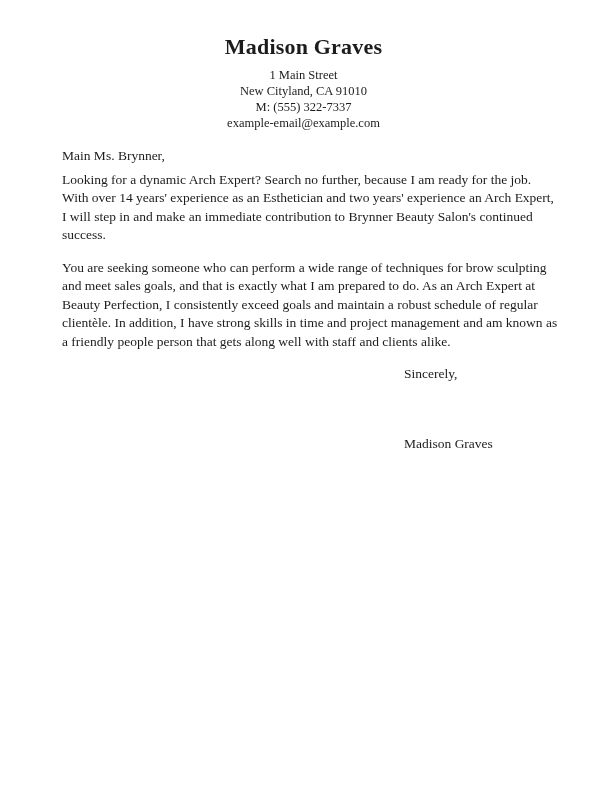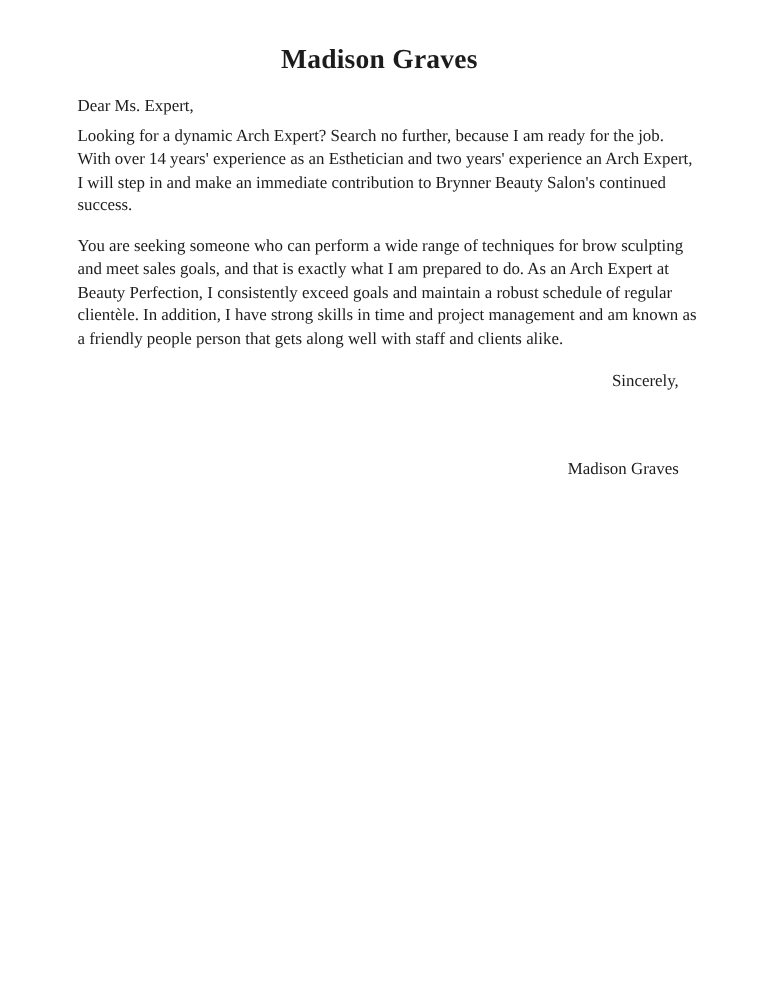--- a/index.html
+++ b/index.html
@@ -43,39 +43,44 @@
     margin: 0 0 14px 0;
   }
   p.salutation {
     margin-bottom: 5px;
   }
   .closing-block {
     margin-left: 338px;
     margin-top: 5px;
   }
   .closing-block p {
-    margin: 16px;
-    text-align: right;
+    margin: 4px;
   }
   .signature-name {
     margin-top: 33px !important;
     padding-top: 18px;
   }
 </style>
 </head>
 <body>
 
 <div class="page">
 
   <header class="letter-header">
     <h1 class="sender-name">Madison Graves</h1>
+    <div class="contact-block">
+      <div>1 Main Street</div>
+      <div>New Cityland, CA 91010</div>
+      <div>M: (555) 322-7337</div>
+      <div>example-email@example.com</div>
+    </div>
   </header>
 
   <main class="letter-body">
-    <p class="salutation">Dear Ms. Expert,</p>
+    <p class="salutation">Main Ms. Brynner,</p>
 
     <p>Looking for a dynamic Arch Expert? Search no further, because I am ready for the job. With over 14 years' experience as an Esthetician and two years' experience an Arch Expert, I will step in and make an immediate contribution to Brynner Beauty Salon's continued success.</p>
 
     <p>You are seeking someone who can perform a wide range of techniques for brow sculpting and meet sales goals, and that is exactly what I am prepared to do. As an Arch Expert at Beauty Perfection, I consistently exceed goals and maintain a robust schedule of regular clientèle. In addition, I have strong skills in time and project management and am known as a friendly people person that gets along well with staff and clients alike.</p>
 
 
     <div class="closing-block">
       <p>Sincerely,</p>
       <p class="signature-name">Madison Graves</p>
     </div>

